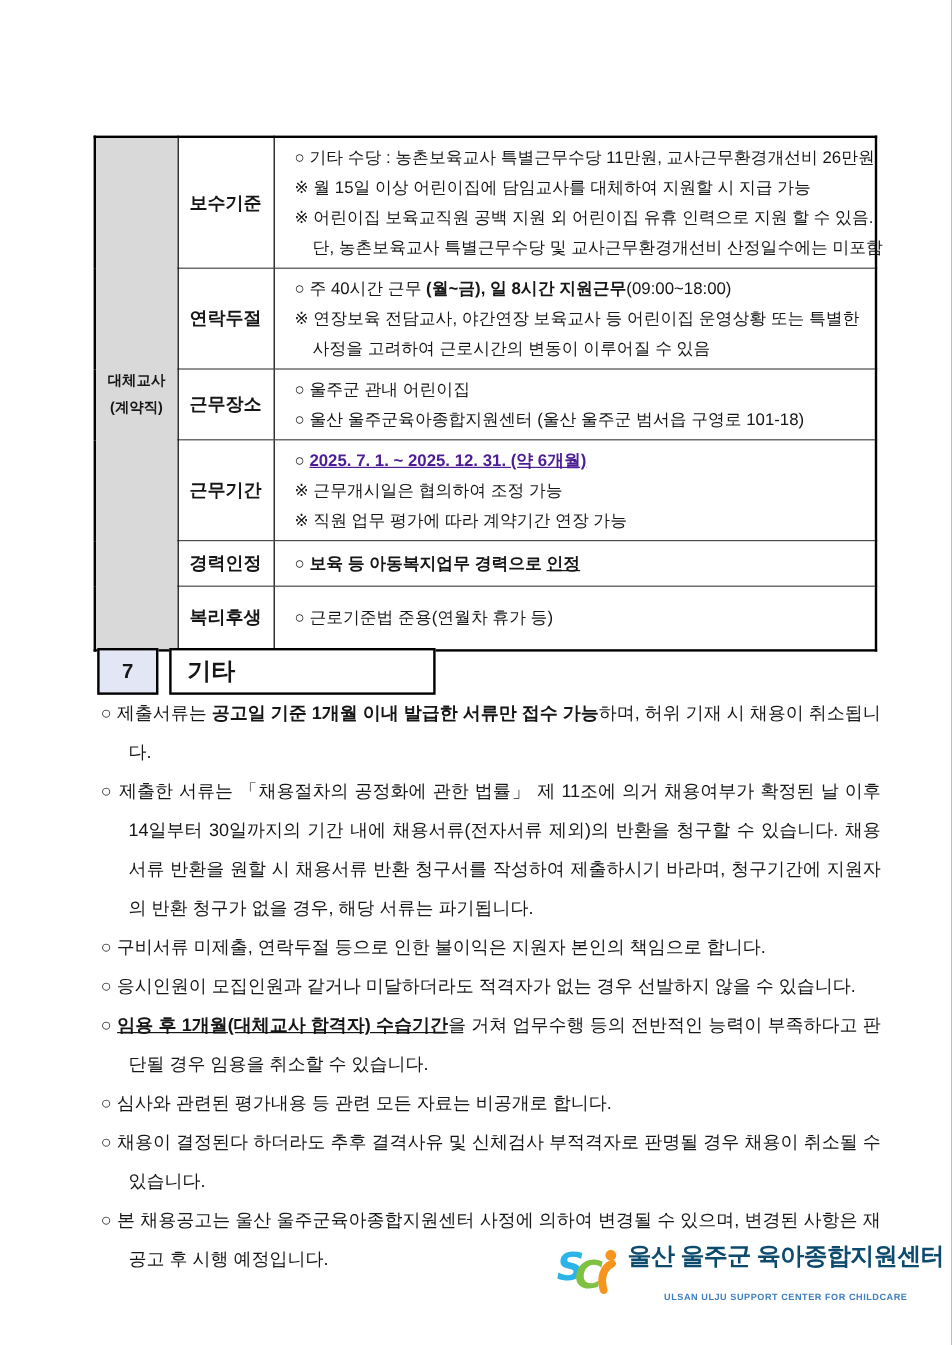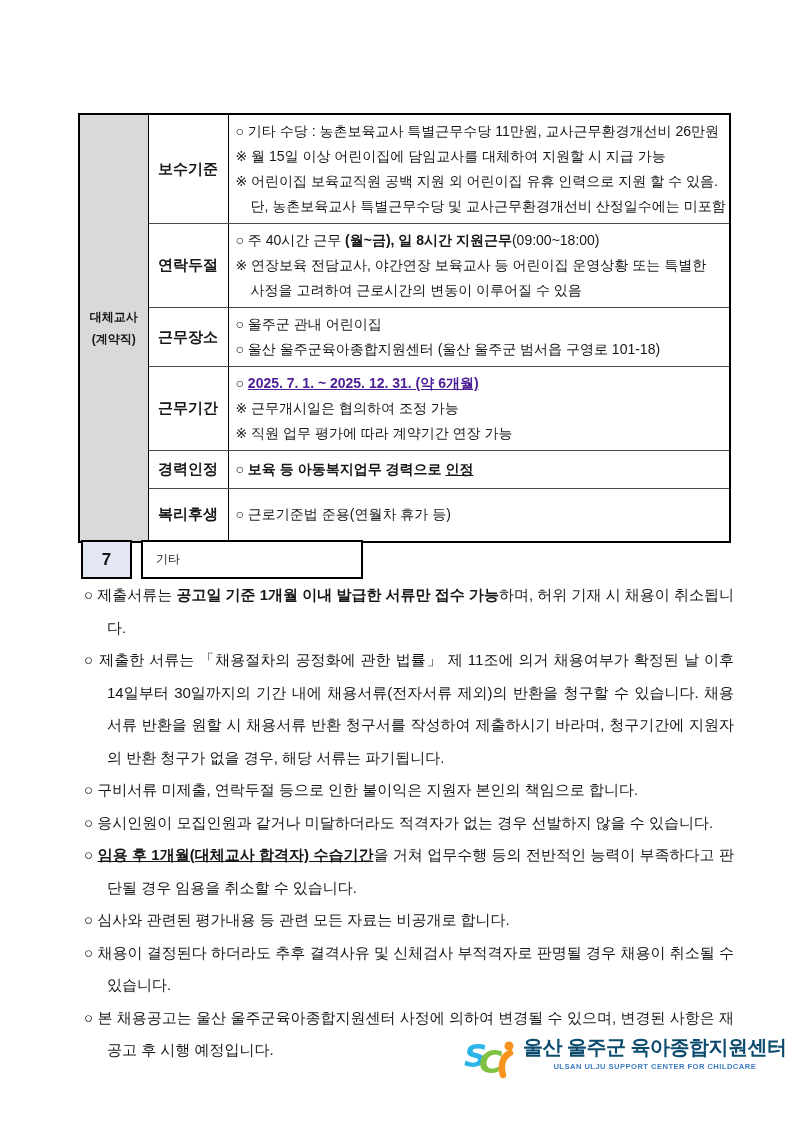--- a/index.html
+++ b/index.html
@@ -28,41 +28,41 @@
     font-size: 12px;
     line-height: 22px;
     border-right: 1.5px solid #000;
   }
   .tbl td.lbl {
     text-align: center;
     font-weight: bold;
     font-size: 15px;
     border-right: 1.5px solid #000;
   }
-  .tbl td.ct { padding: 4px 8px 4px 7px; font-size: 14px; line-height: 25px; }
+  .tbl td.ct { padding: 4px 8px 4px 17px; font-size: 14px; line-height: 25px; }
   .ln { white-space: nowrap; }
   .ln.ind { padding-left: 15px; }
   .b { font-weight: bold; }
   .u { text-decoration: underline; }
   .blue { color: #4c1d95; }
   
   .sec { position: absolute; left: 81px; top: 540px; display: flex; }
   .sec .num {
     width: 51px; height: 39px;
     border: 2px solid #000;
     background: #e3e6f5;
     font-weight: bold; font-size: 17px;
     display: flex; align-items: center; justify-content: center;
   }
   .sec .ttl {
     width: 222px; height: 39px;
     margin-left: 9px;
     border: 2px solid #000;
     background: #fff;
-    font-weight: normal; font-size: 12px;
+    font-weight: bold; font-size: 20px;
     display: flex; align-items: center;
     padding-left: 13px;
   }
   
   .bullets { position: absolute; left: 84px; top: 579px; width: 650px; }
   .bullets p {
     font-size: 15px;
     line-height: 32.5px;
     text-align: justify;
     padding-left: 23px;
@@ -74,21 +74,21 @@
   .logo .mark { flex: 0 0 auto; }
   .logo .txt { margin-left: 5px; }
   .logo .kr {
     font-size: 20px; font-weight: bold;
     color: #0c4a6e; letter-spacing: -0.5px;
     line-height: 24px; white-space: nowrap;
   }
   .logo .en {
     font-size: 7.6px; font-weight: bold;
     color: #3f7ec0; letter-spacing: 0.45px;
-    text-align: center; margin-top: 3px; white-space: nowrap;
+    text-align: center; margin-top: 17px; white-space: nowrap;
   }
 </style>
 </head>
 <body>
 
 <div class="page">
 
   <table class="tbl">
     <colgroup>
         <col style="width:69px">

